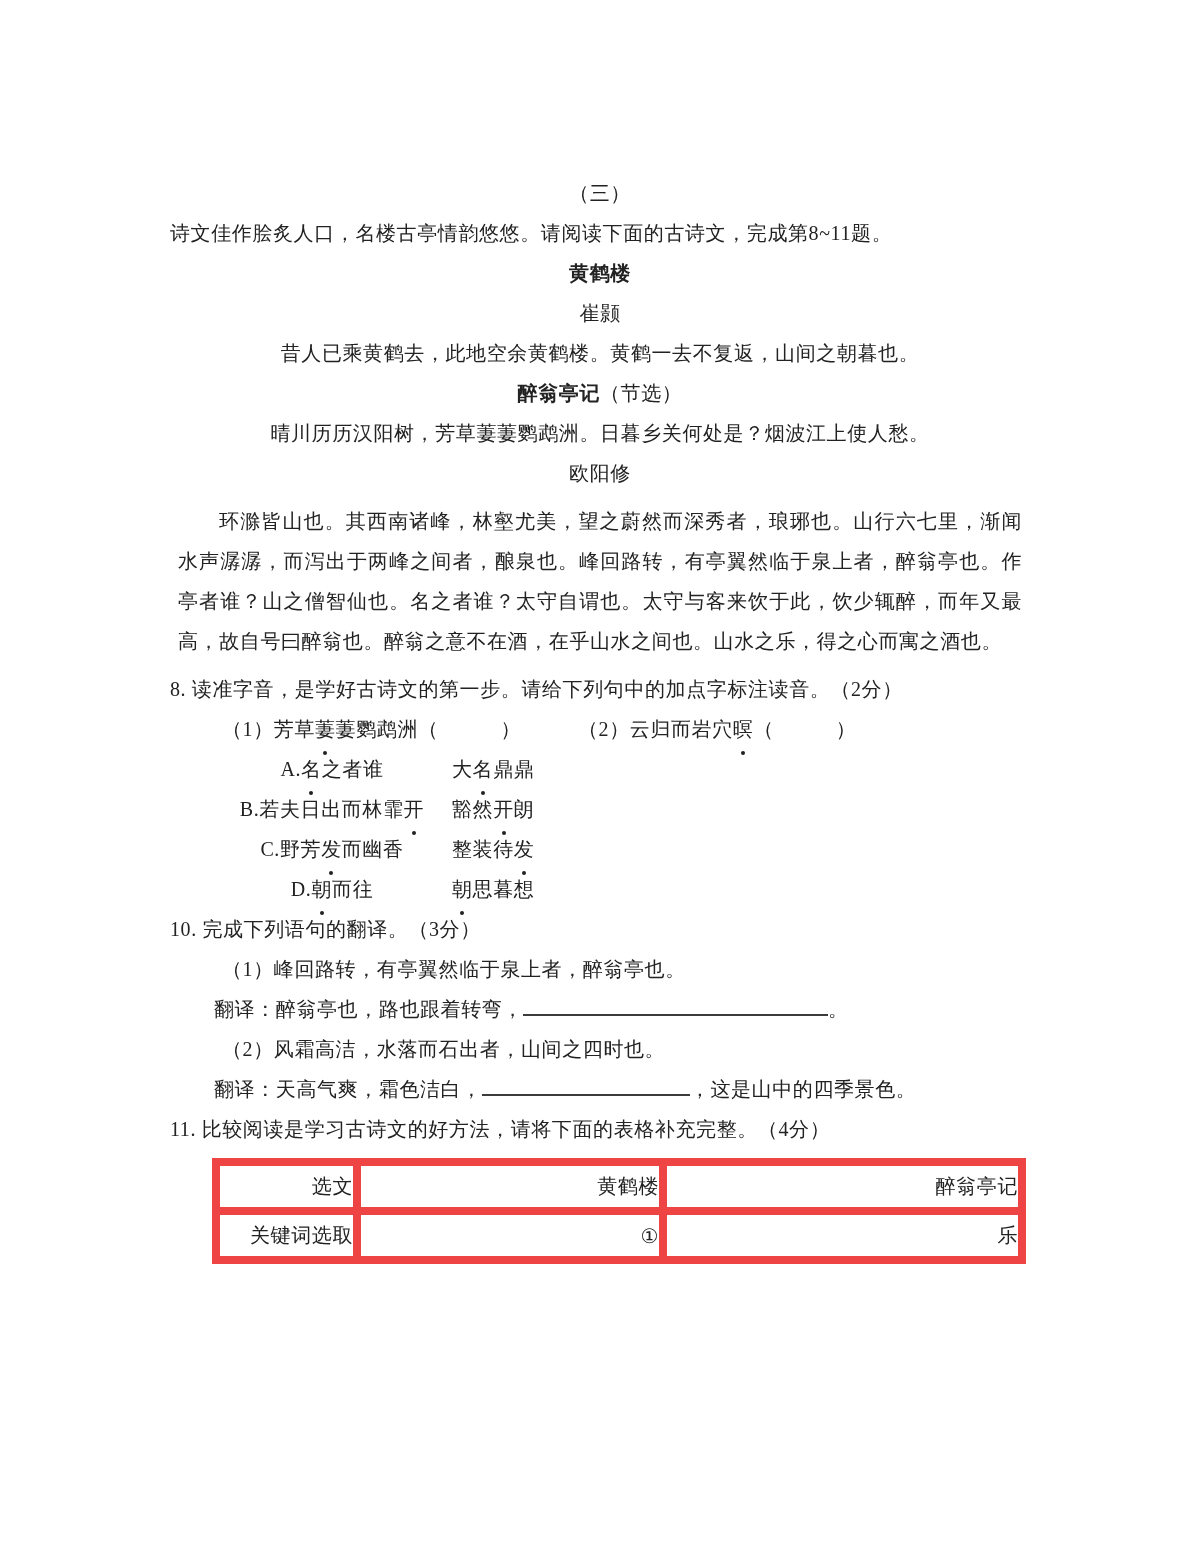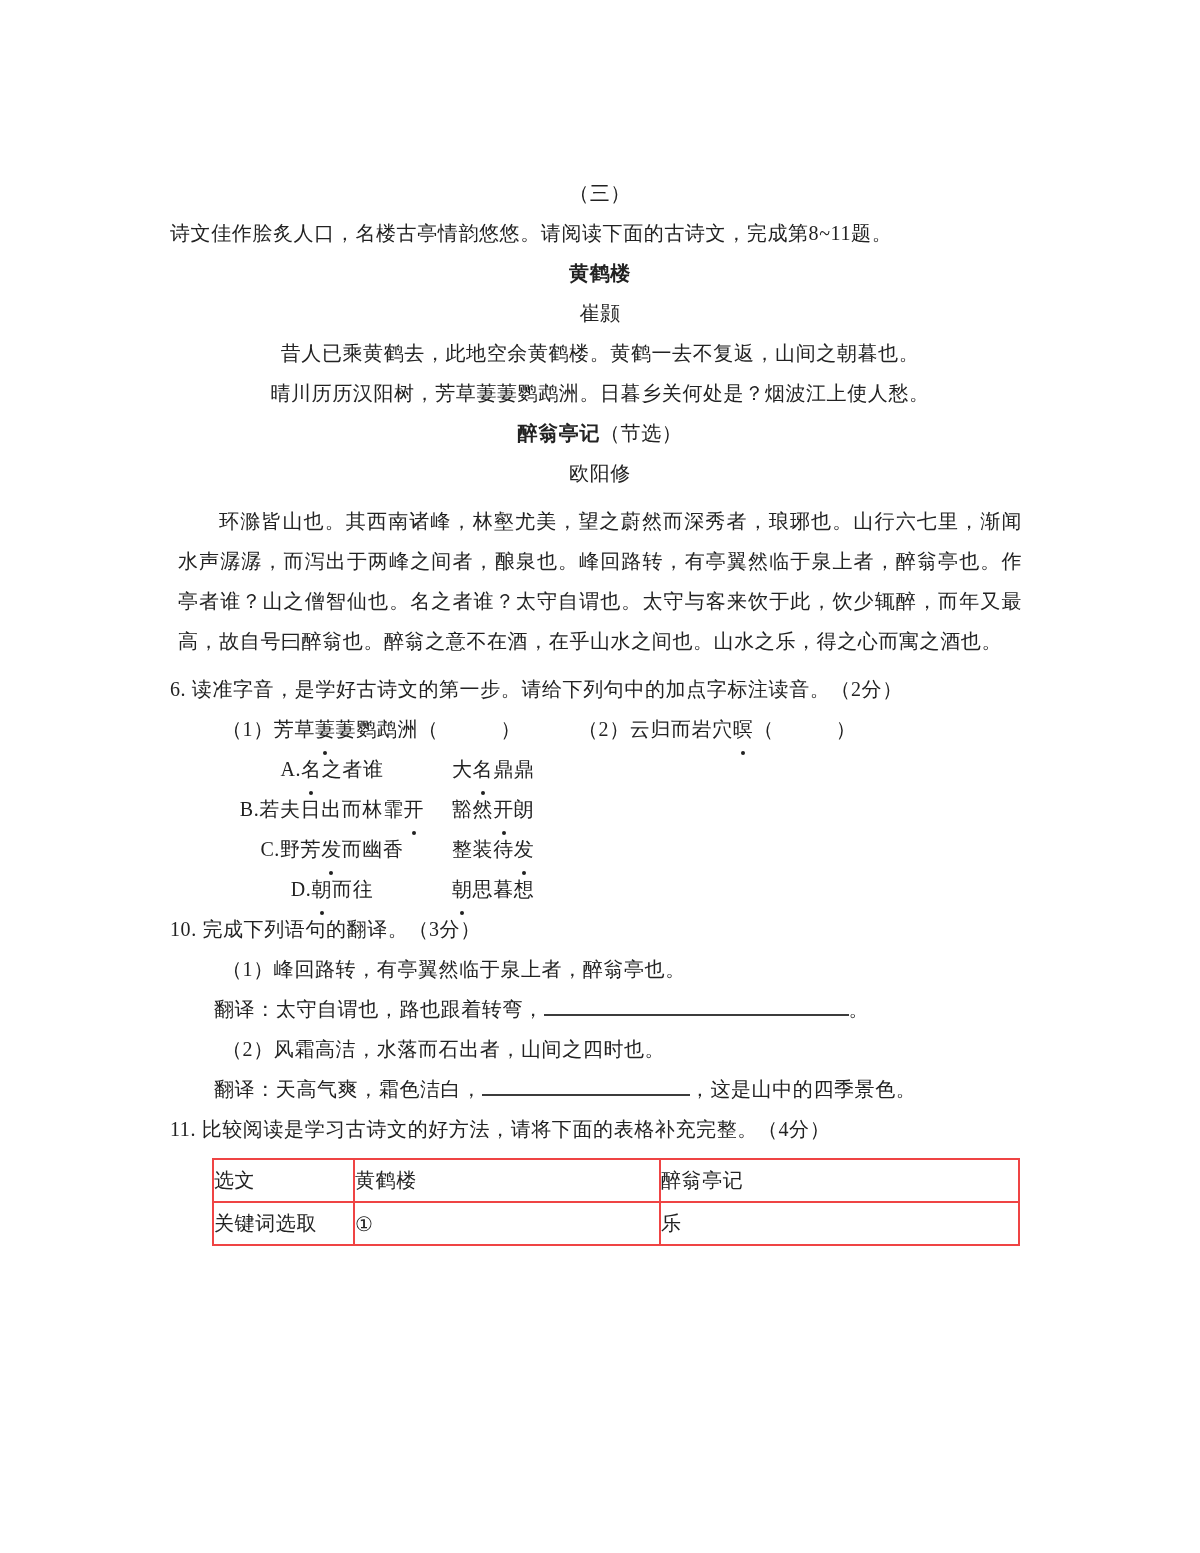--- a/index.html
+++ b/index.html
@@ -48,48 +48,48 @@
   }
   .blank-1 { width: 305px; }
   .blank-2 { width: 208px; }
   table.ans {
     border-collapse: collapse;
     table-layout: fixed;
     width: 806px;
     margin: 9px 0 0 42px;
   }
   table.ans td {
-    border: 2px solid #ef4444;
-    text-align: left;
+    border: 8px solid #ef4444;
+    text-align: right;
     vertical-align: middle;
     height: 41px;
     padding: 0;
     overflow: hidden;
   }
 </style>
 </head>
 <body>
 
 <div class="doc">
 
   <div class="ln center">（三）</div>
 
   <div class="ln">诗文佳作脍炙人口，名楼古亭情韵悠悠。请阅读下面的古诗文，完成第8~11题。</div>
 
   <div class="ln center b">黄鹤楼</div>
   <div class="ln center">崔颢</div>
   <div class="ln center">昔人已乘黄鹤去，此地空余黄鹤楼。黄鹤一去不复返，山间之朝暮也。</div>
+  <div class="ln center"><span class="b">醉翁亭记</span><span>（节选）</span></div>
+
   <div class="ln center">晴川历历汉阳树，芳草萋萋鹦鹉洲。日暮乡关何处是？烟波江上使人愁。</div>
-
-  <div class="ln center"><span class="b">醉翁亭记</span><span>（节选）</span></div>
   <div class="ln center">欧阳修</div>
 
   <p class="para">环滁皆山也。其西南诸峰，林壑尤美，望之蔚然而深秀者，琅琊也。山行六七里，渐闻水声潺潺，而泻出于两峰之间者，酿泉也。峰回路转，有亭翼然临于泉上者，醉翁亭也。作亭者谁？山之僧智仙也。名之者谁？太守自谓也。太守与客来饮于此，饮少辄醉，而年又最高，故自号曰醉翁也。醉翁之意不在酒，在乎山水之间也。山水之乐，得之心而寓之酒也。</p>
 
-  <div class="ln">6. 读准字音，是学好古诗文的第一步。请给下列句中的加点字标注读音。（2分）</div>
+  <div class="ln">8. 读准字音，是学好古诗文的第一步。请给下列句中的加点字标注读音。（2分）</div>
 
   <div class="ln indent-sub">
     <span class="gap-item"><span>（1）芳草</span><span class="dotted">萋</span><span>萋鹦鹉洲（　　　）</span></span><span><span>（2）云归而岩穴</span><span class="dotted">暝</span><span>（　　　）</span></span>
   </div>
 
 
   <div class="ln indent-opt">
     <span class="opt-left"><span>A.</span><span></span><span class="dotted">名</span><span>之者谁</span></span><span><span>大</span><span class="dotted">名</span><span>鼎鼎</span></span>
   </div>
 
@@ -102,21 +102,21 @@
   </div>
 
   <div class="ln indent-opt">
     <span class="opt-left"><span>D.</span><span></span><span class="dotted">朝</span><span>而往</span></span><span><span></span><span class="dotted">朝</span><span>思暮想</span></span>
   </div>
 
   <div class="ln">10. 完成下列语句的翻译。（3分）</div>
 
   <div class="ln indent-sub">（1）峰回路转，有亭翼然临于泉上者，醉翁亭也。</div>
 
-  <div class="ln indent-trans"><span>翻译：太守自谓也，路也跟着转弯，</span><span class="blank blank-1"></span><span>。</span></div>
+  <div class="ln indent-trans"><span>翻译：醉翁亭也，路也跟着转弯，</span><span class="blank blank-1"></span><span>。</span></div>
 
   <div class="ln indent-sub">（2）风霜高洁，水落而石出者，山间之四时也。</div>
 
   <div class="ln indent-trans"><span>翻译：天高气爽，霜色洁白，</span><span class="blank blank-2"></span><span>，这是山中的四季景色。</span></div>
 
   <div class="ln">11. 比较阅读是学习古诗文的好方法，请将下面的表格补充完整。（4分）</div>
 
   <table class="ans">
     <colgroup>
         <col style="width:141px">

